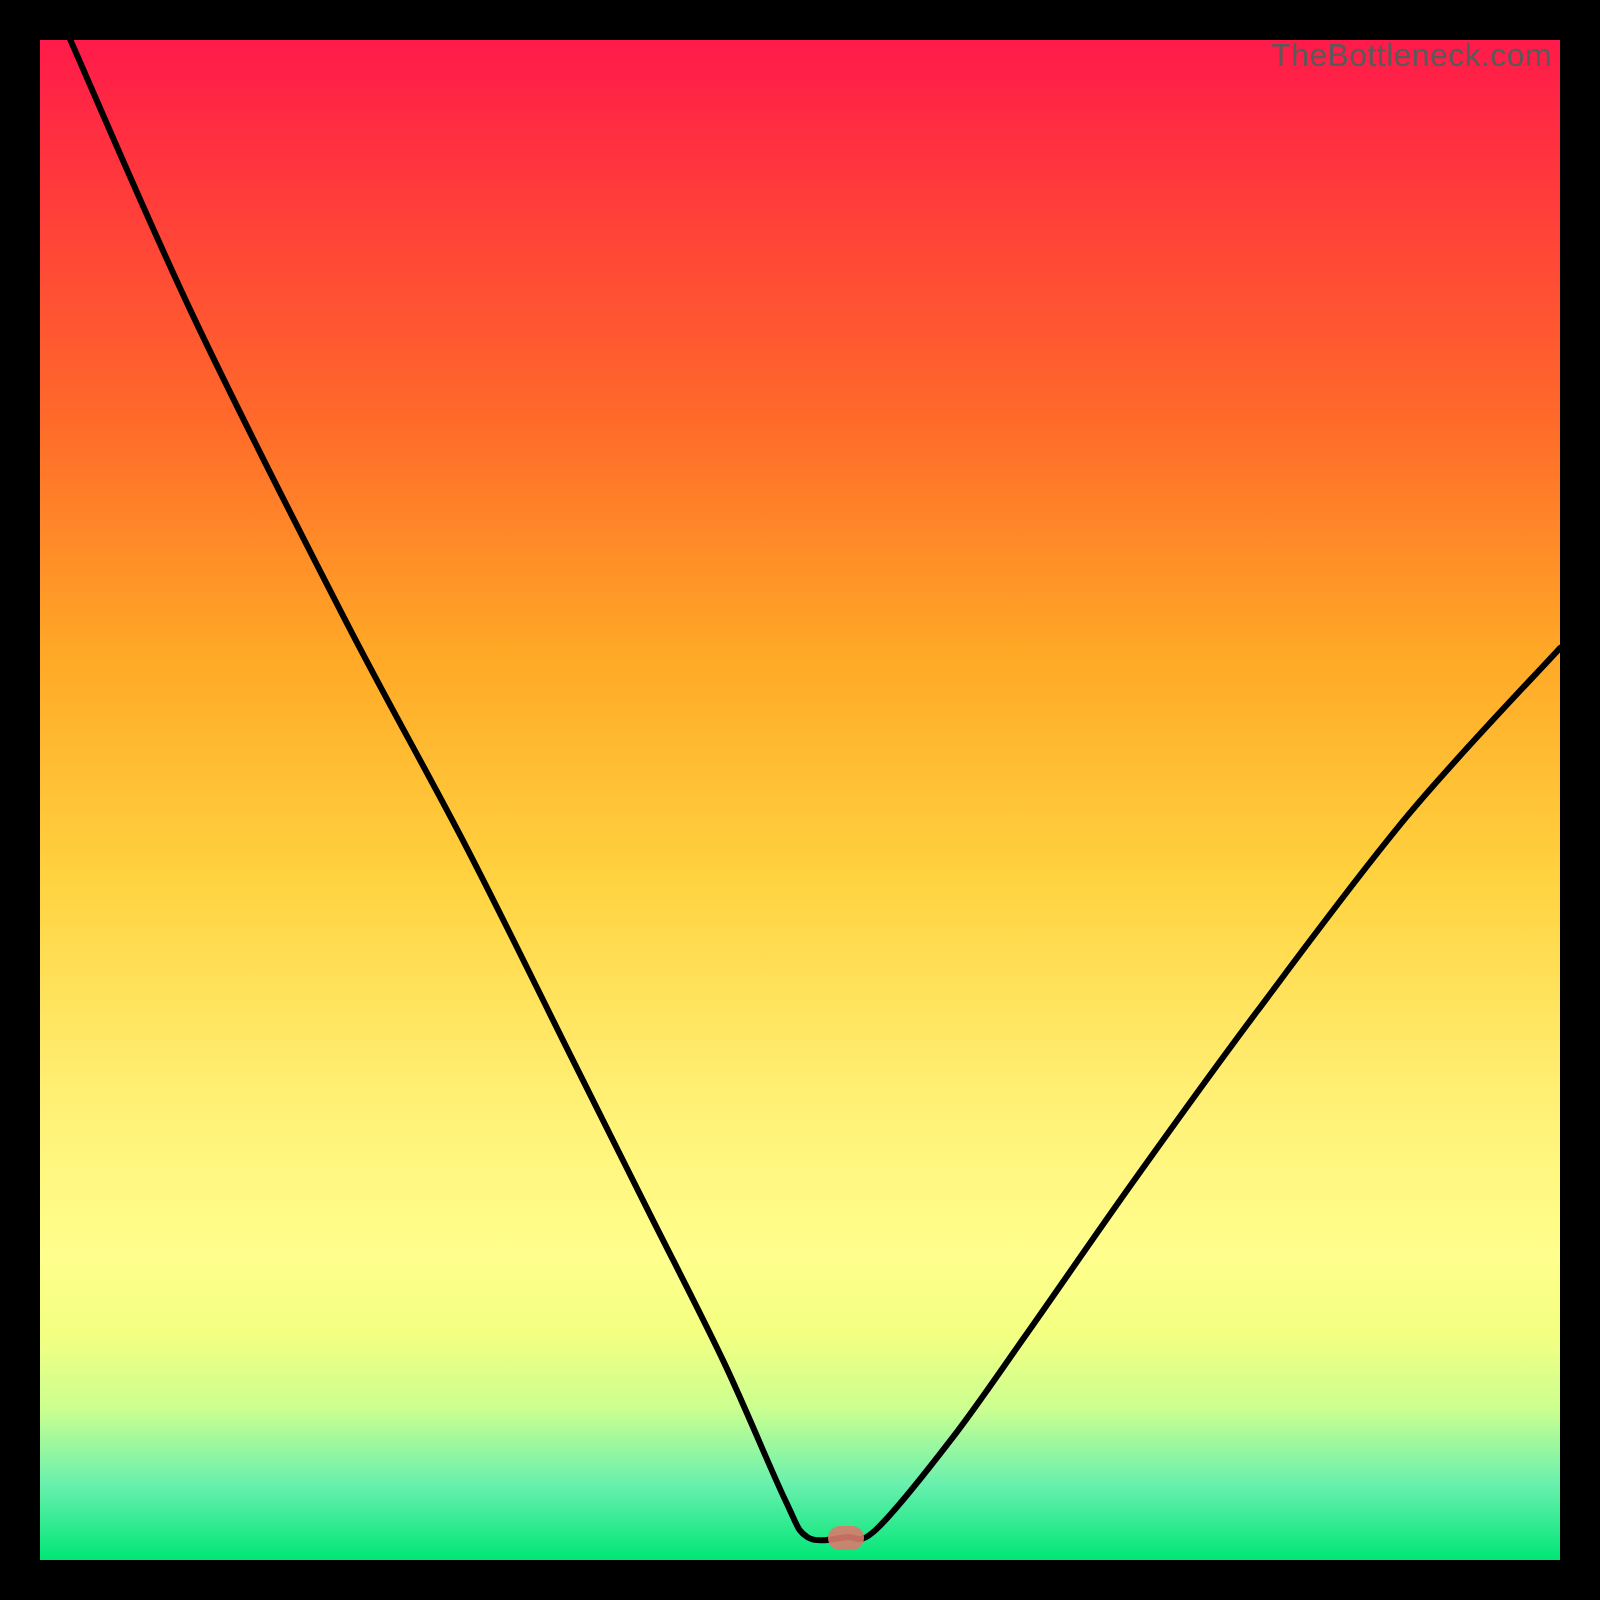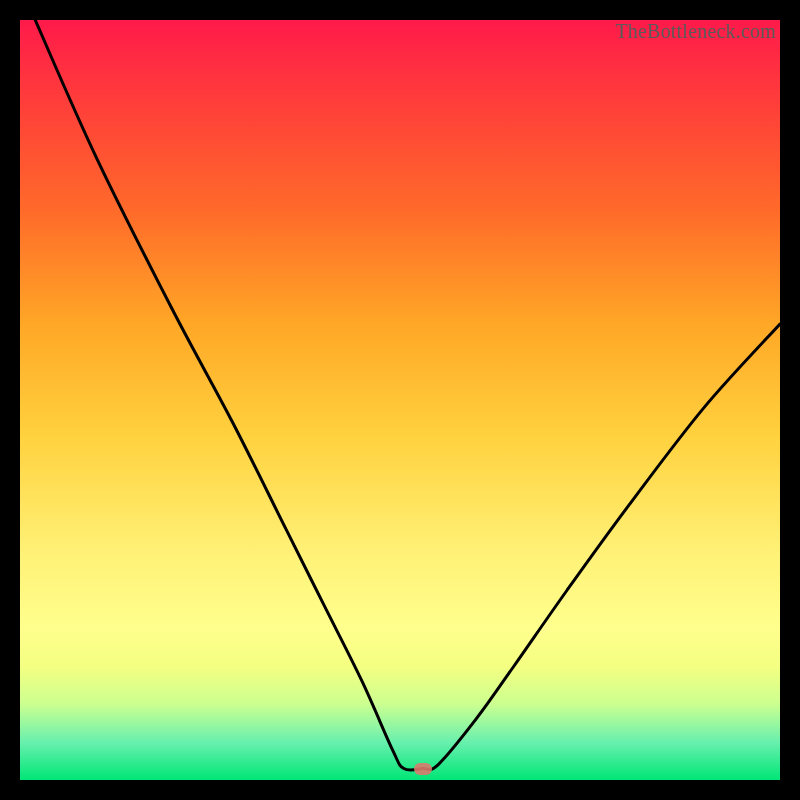--- a/index.html
+++ b/index.html
@@ -26,22 +26,22 @@
       #ffff8d 80%,
       #f4ff81 85%,
       #ccff90 90%,
       #69f0ae 95%,
       #00e676 100%);
   }
   .watermark {
     position: absolute;
     top: 0px;
     right: 4px;
-    font-family: Liberation Serif, serif;
-    font-size: 20px;
+    font-family: Liberation Sans, sans-serif;
+    font-size: 16px;
     font-weight: 500;
     color: #5a5a5a;
     letter-spacing: 0.2px;
     z-index: 10;
   }
   .curve-svg {
     position: absolute;
     left: 0; top: 0;
     width: 760px; height: 760px;
     z-index: 5;

